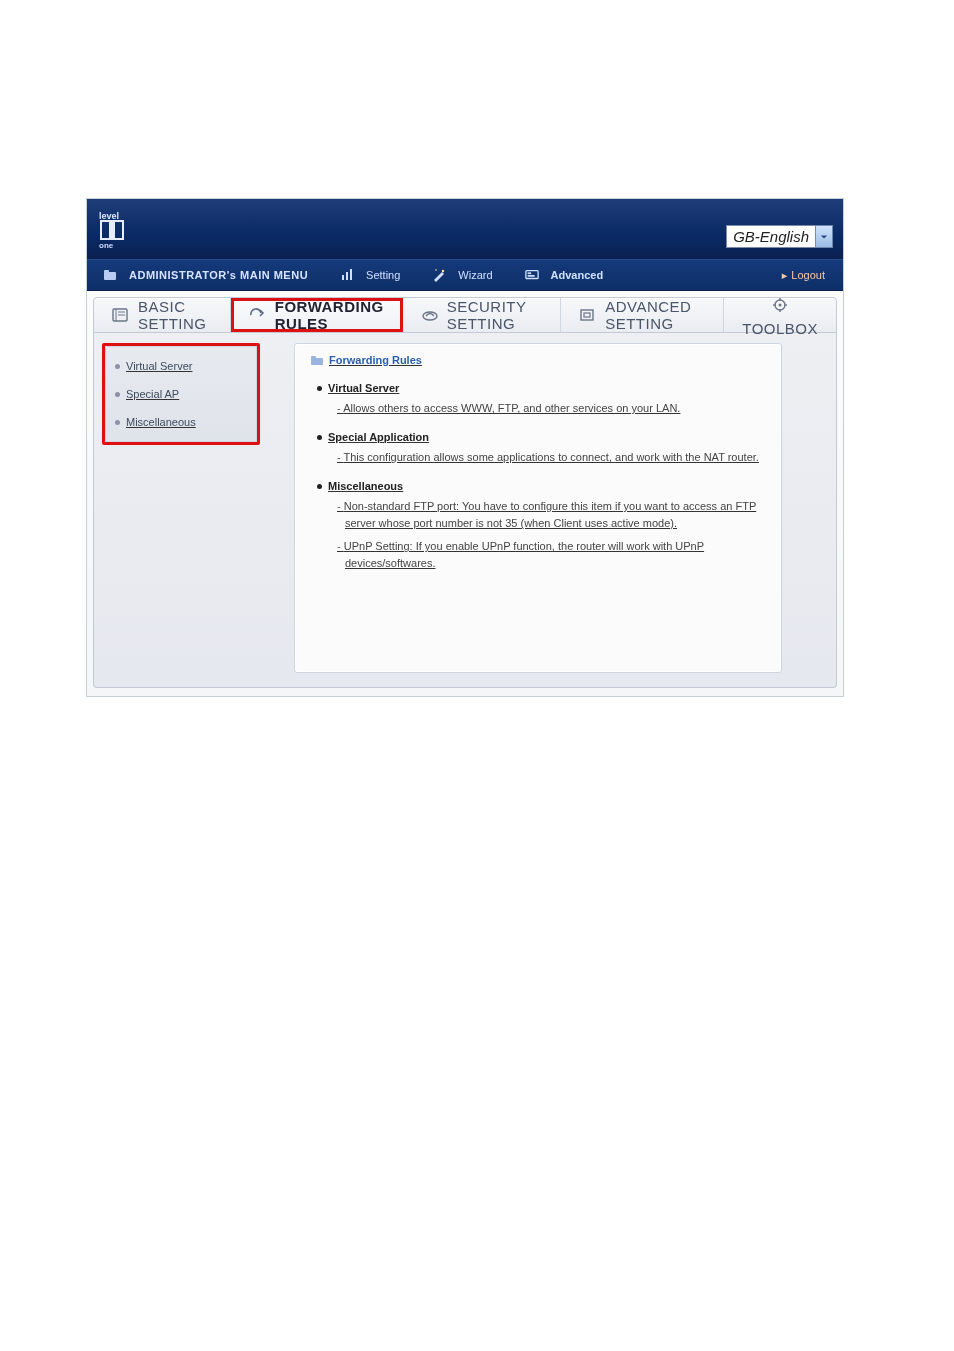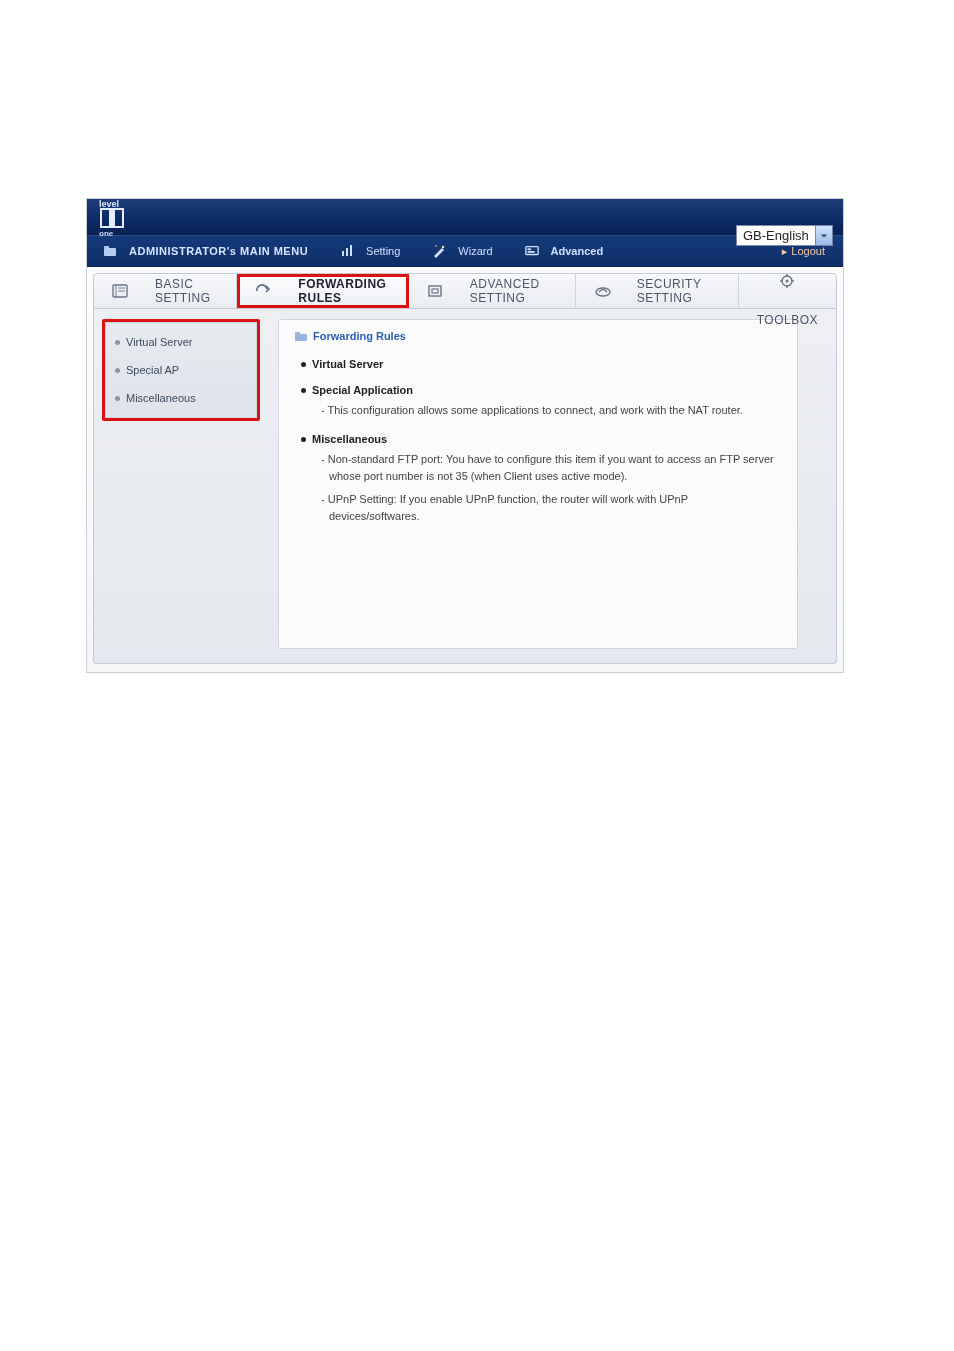--- a/index.html
+++ b/index.html
@@ -20,41 +20,42 @@
     position: absolute;
     left: 86px;
     top: 198px;
     width: 756px;
     border: 1px solid #c8ced6;
     background: linear-gradient(#fdfdfd, #f5f6f8);
   }
 
   
   .header {
-    height: 36px;
+    height: 60px;
     background: linear-gradient(#1e3d78, #0a2a66 60%, #0a2050);
     position: relative;
     display: flex;
     align-items: center;
   }
   .logo {
     color: #dfe7ff;
     font-weight: bold;
     font-size: 10px;
     padding-left: 12px;
     line-height: 12px;
   }
   .logo svg { display:block; }
   .lang-select {
     position: absolute;
     right: 10px;
     top: 26px;
     display: flex;
     align-items: stretch;
-    font-size: 13px;
+    font-size: 15px;
+    font-style: italic;
   }
   .lang-select .lang-box {
     background: #fff;
     border: 1px solid #7a8aa8;
     padding: 2px 6px;
     color: #222;
     min-width: 66px;
   }
   .lang-select .lang-btn {
     width: 16px;
@@ -98,50 +99,51 @@
     align-items: stretch;
     border-bottom: 1px solid #b8c1cf;
     background: linear-gradient(#f7f8fa, #e9ecf1);
     border-radius: 4px 4px 0 0;
     border: 1px solid #c3cad6;
     box-shadow: inset 0 1px 0 #fff;
   }
   .tab {
     display:flex;
     align-items:center;
-    gap:25px;
+    gap:8px;
     padding: 0 18px;
-    font-size: 12px;
+    font-size: 15px;
     letter-spacing: 0.5px;
     color:#4a5568;
     border-right: 1px solid #cfd6e1;
     position:relative;
   }
   .tab:last-child{border-right:none;flex-direction:column;}
   .tab .tab-icon{width:18px;height:16px;display:flex;align-items:center;justify-content:center;}
   .tab.active {
     color:#223;
     font-weight:bold;
     background: linear-gradient(#fafbfc,#eef1f5);
   }
   .tab.highlight {
     outline: 3px solid #d11; outline-offset:-3px;
   }
 
   
   .body {
     display: flex;
     padding: 10px 8px 14px 8px;
-    gap: 18px;
+    gap: 34px;
     min-height: 330px;
     background: linear-gradient(#edeff3,#e5e8ee);
     border: 1px solid #c3cad6;
     border-top:none;
     margin: 0 6px 8px 6px;
     border-radius: 0 0 4px 4px;
+    text-decoration: underline;
   }
 
   .sidebar {
     width: 152px;
     border: 3px solid #d11;
     background: linear-gradient(#e7eaef,#dfe3ea);
     border-radius: 2px;
     padding: 6px 0;
     height: fit-content;
     box-shadow: inset 0 0 0 1px #cfd5df;
@@ -284,34 +286,34 @@
         <svg width="18" height="14" viewBox="0 0 18 14">
               <path d="M2 7 A5 5 0 0 1 12 5" fill="none" stroke="#5a6b88" stroke-width="1.6"></path>
               <path d="M11 2 L14 5 L11 8" fill="none" stroke="#5a6b88" stroke-width="1.6"></path>
             </svg>
       </span>
       <span style="font-weight:bold">FORWARDING RULES</span>
     </div>
     <div class="tab">
       <span class="tab-icon">
         <svg width="18" height="14" viewBox="0 0 18 14">
+              <ellipse cx="9" cy="8" rx="7" ry="4" fill="none" stroke="#6b7688" stroke-width="1.4"></ellipse>
+              <path d="M5 8 Q9 3 13 8" fill="none" stroke="#6b7688" stroke-width="1.4"></path>
+            </svg>
+      </span>
+      <span>SECURITY SETTING</span>
+    </div>
+    <div class="tab">
+      <span class="tab-icon">
+        <svg width="18" height="14" viewBox="0 0 18 14">
               <rect x="2" y="2" width="12" height="10" fill="none" stroke="#6b7688" stroke-width="1.4"></rect>
               <rect x="5" y="5" width="6" height="4" fill="none" stroke="#6b7688" stroke-width="1.2"></rect>
             </svg>
       </span>
       <span>ADVANCED SETTING</span>
-    </div>
-    <div class="tab">
-      <span class="tab-icon">
-        <svg width="18" height="14" viewBox="0 0 18 14">
-              <ellipse cx="9" cy="8" rx="7" ry="4" fill="none" stroke="#6b7688" stroke-width="1.4"></ellipse>
-              <path d="M5 8 Q9 3 13 8" fill="none" stroke="#6b7688" stroke-width="1.4"></path>
-            </svg>
-      </span>
-      <span>SECURITY SETTING</span>
     </div>
     <div class="tab">
       <span class="tab-icon">
         <svg width="18" height="14" viewBox="0 0 18 14">
               <circle cx="9" cy="7" r="5" fill="none" stroke="#6b7688" stroke-width="1.4"></circle>
               <circle cx="9" cy="7" r="1.5" fill="#6b7688"></circle>
               <line x1="9" y1="0" x2="9" y2="3" stroke="#6b7688" stroke-width="1.4"></line>
               <line x1="9" y1="11" x2="9" y2="14" stroke="#6b7688" stroke-width="1.4"></line>
               <line x1="2" y1="7" x2="5" y2="7" stroke="#6b7688" stroke-width="1.4"></line>
               <line x1="13" y1="7" x2="16" y2="7" stroke="#6b7688" stroke-width="1.4"></line>
@@ -347,20 +349,23 @@
               </svg>
         </span>
         <span>Forwarding Rules</span>
       </div>
 
       <ul class="top">
         <li>
           <div class="hdr">
             <span>Virtual Server</span>
           </div>
+          <ul class="sub">
+            <li>Allows others to access WWW, FTP, and other services on your LAN.</li>
+          </ul>
         </li>
         <li>
           <div class="hdr">
             <span>Special Application</span>
           </div>
           <ul class="sub">
             <li>This configuration allows some applications to connect, and work with the NAT router.</li>
           </ul>
         </li>
         <li>

